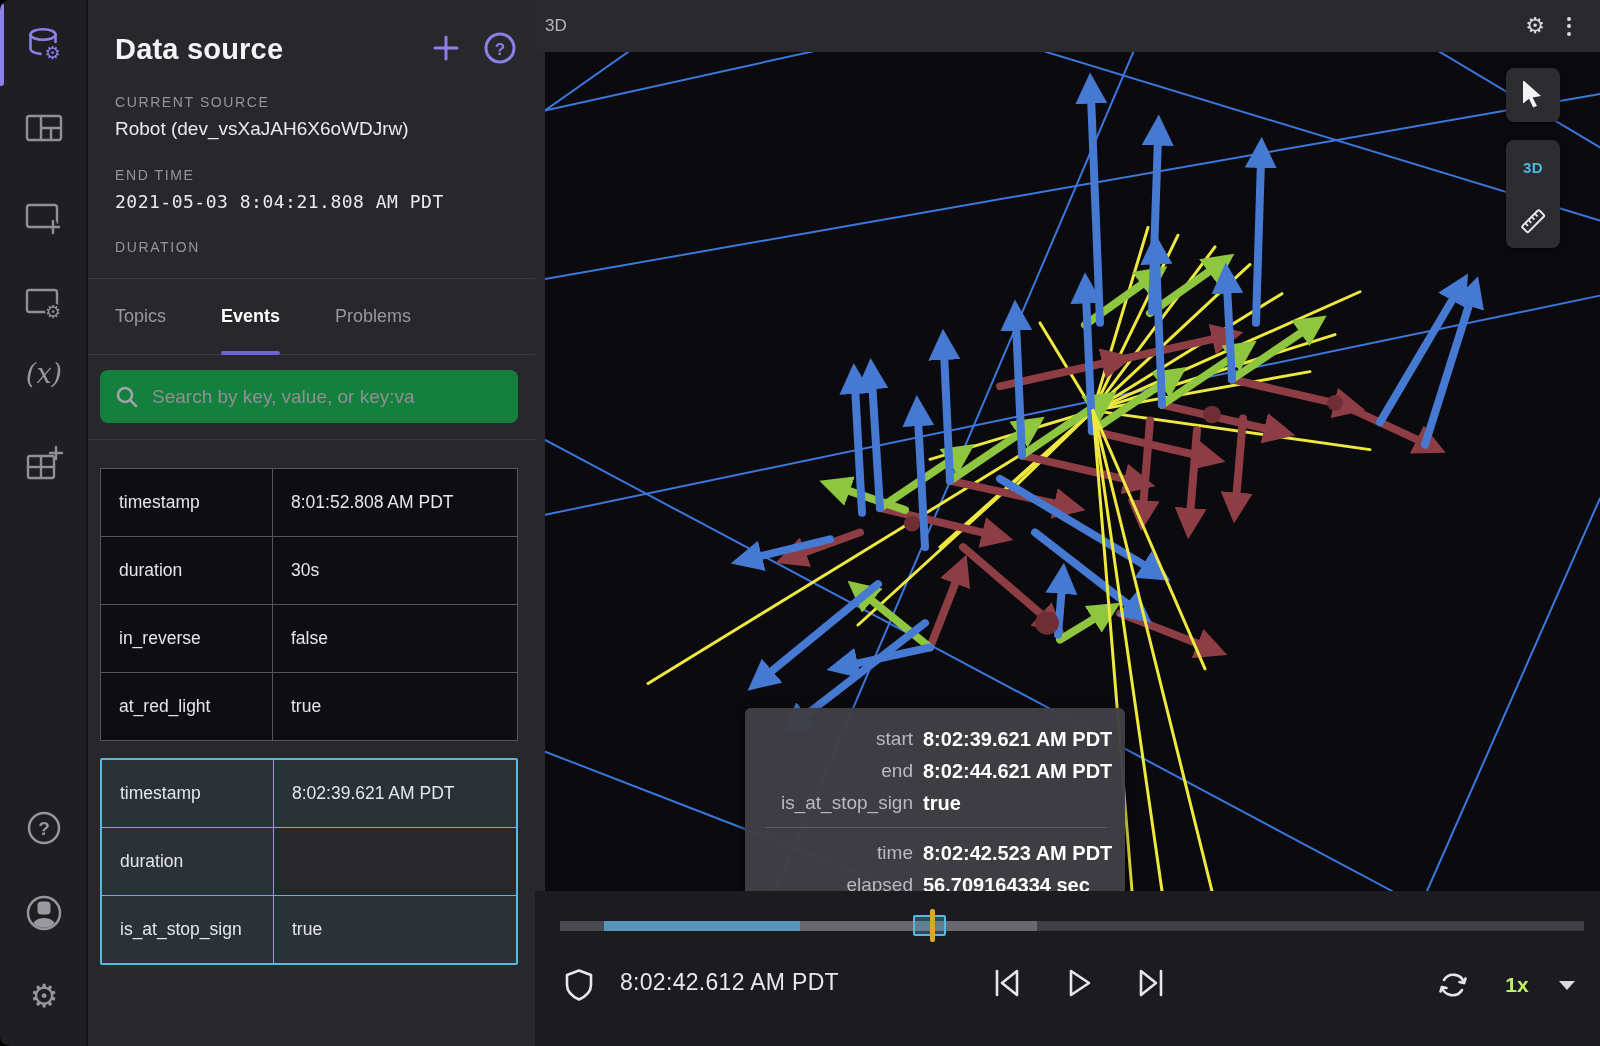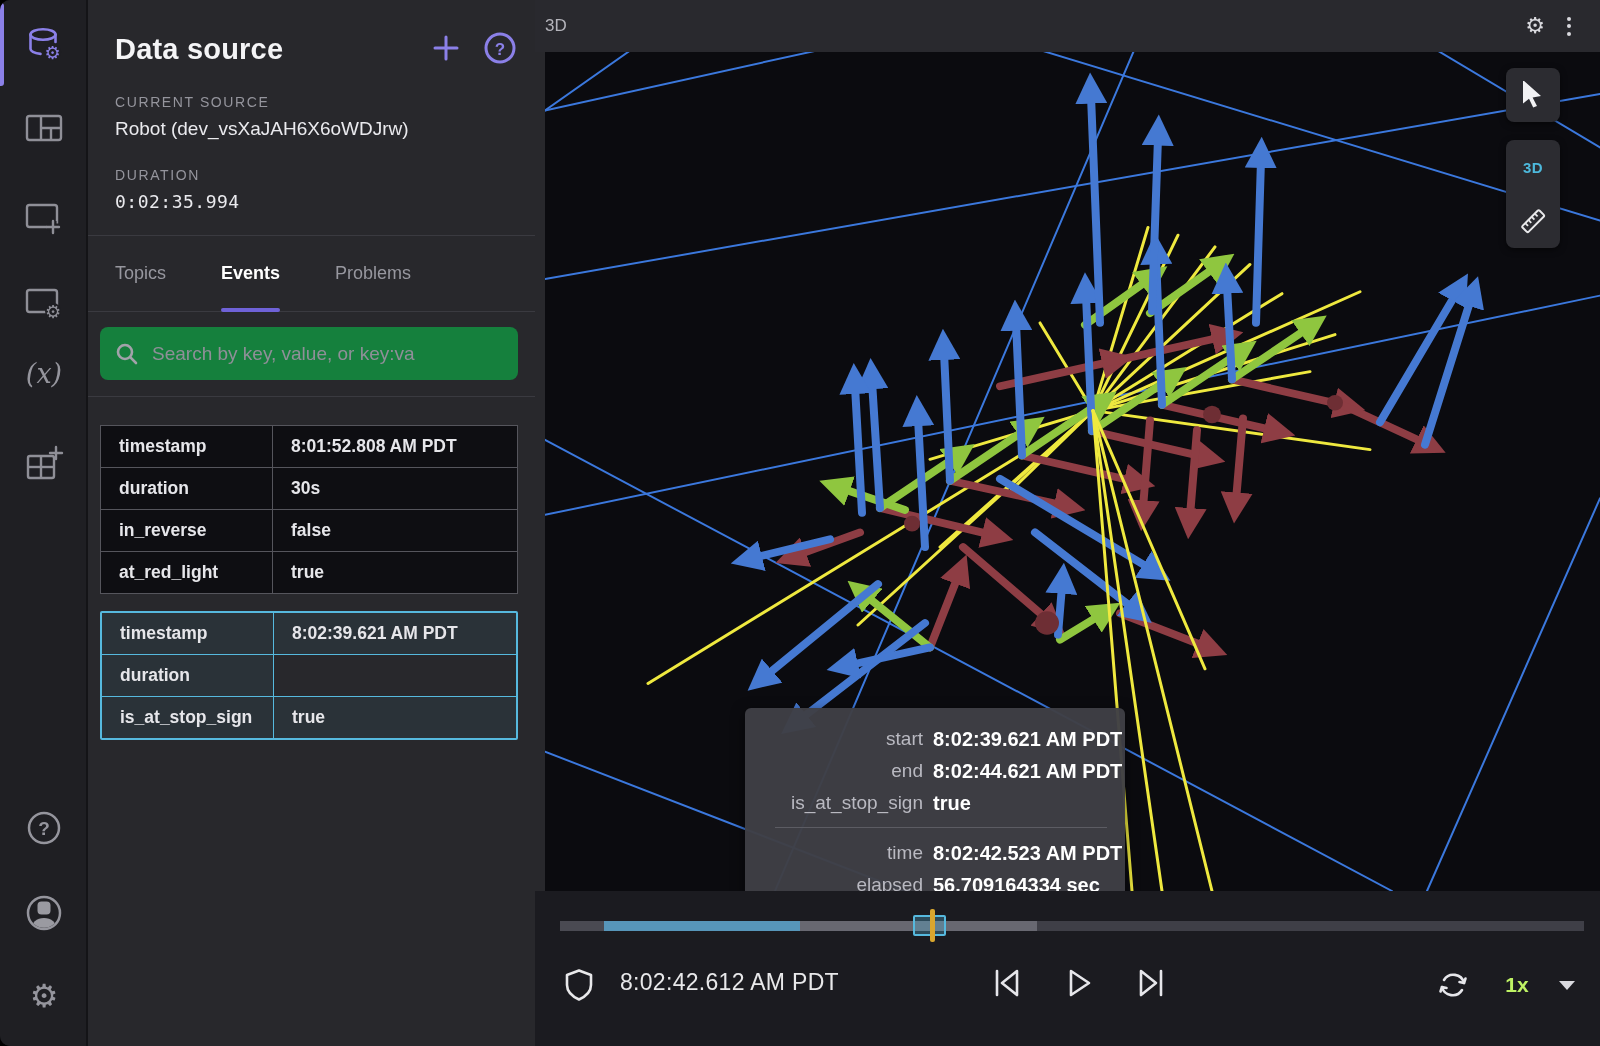--- a/index.html
+++ b/index.html
@@ -29,21 +29,21 @@
   .tab.active { color:#ffffff; font-weight:700; }
   .tab.active::after { content:""; position:absolute; left:0; right:0; bottom:-1px; height:4px; border-radius:3px; background:#6f62d8; }
   .search-row { padding:15px 17px 16px 12px; border-bottom:1px solid #3a3a40; }
   .search-box { display:flex; align-items:center; height:53px; background:#15803d; border-radius:8px; padding:16px 14px; }
   .search-box input { flex:1; background:transparent; border:none; outline:none; font-size:19px; color:#e8e8ec; font-family:"Liberation Sans", sans-serif; }
   .search-box input::placeholder { color:#8f8f98; }
   .events-list { padding:28px 17px 0 12px; }
   .ev-table { border:1px solid #55555c; margin-bottom:17px; }
   .ev-row { display:grid; grid-template-columns:172px 1fr; }
   .ev-row + .ev-row { border-top:1px solid #55555c; }
-  .ev-cell { background:#0e0e12; padding:10px 18px; font-size:17.5px; color:#e6e6ea;font-weight:bold; }
+  .ev-cell { background:#0e0e12; padding:23px 18px; font-size:17.5px; color:#e6e6ea; }
   .ev-cell.key { border-right:1px solid #55555c; }
   .ev-table.selected { border:2px solid #56b9de; border-radius:2px; }
   .ev-table.selected .ev-row + .ev-row { border-top:1px solid #56b9de; }
   .ev-table.selected .ev-cell { background:#2a3238; }
   .ev-table.selected .ev-cell.key { border-right:1px solid #56b9de; }
 
   
   .right { flex:1; display:flex; flex-direction:column; min-width:0; }
   .vp-header { height:52px; background:#29292e; display:flex; align-items:center; padding:0 14px 0 10px; flex:none; }
   .vp-title { font-size:17px; color:#b4b4bb; flex:1; }
@@ -53,21 +53,21 @@
   .dots i { width:4px; height:4px; border-radius:50%; background:#d9d9de; }
 
   .viewport { position:relative; flex:1; background:#0b0b0f; border-left:10px solid #28282c; overflow:hidden; }
   .scene { position:absolute; inset:0; width:100%; height:100%; }
 
   .tools { position:absolute; right:40px; top:16px; display:flex; flex-direction:column; gap:18px; }
   .tool-box { width:54px; background:#2c2c31; border-radius:8px; box-shadow:0 2px 6px rgba(0,0,0,.5); overflow:hidden; }
   .tool-cell { width:54px; height:54px; display:flex; align-items:center; justify-content:center; cursor:pointer; }
   .mode3d { font-size:15px; font-weight:700; color:#4db9dc; letter-spacing:.5px; }
 
-  .tooltip { position:absolute; left:200px; top:656px; width:380px; background:rgba(63,63,69,.97); border-radius:6px; padding:15px 18px 16px 30px; box-shadow:0 4px 14px rgba(0,0,0,.55); z-index:5; }
+  .tooltip { position:absolute; left:200px; top:656px; width:380px; background:rgba(63,63,69,.97); border-radius:6px; padding:15px 18px 16px 20px; box-shadow:0 4px 14px rgba(0,0,0,.55); z-index:5; }
   .tt-row { display:grid; grid-template-columns:148px 1fr; column-gap:10px; line-height:32px; }
   .tt-label { text-align:right; font-size:19px; color:#b9b9c1; white-space:nowrap; }
   .tt-value { font-size:20px; font-weight:700; color:#ffffff; white-space:nowrap; }
   .tt-div { height:1px; background:#5c5c63; margin:8px 0 9px 0; }
 
   
   .playbar { position:relative; height:155px; background:#1b1b20; flex:none; }
   .track { position:absolute; top:30px; height:10px; border-radius:2px; background:#3f3f47; }
   .seg { position:absolute; top:0; height:10px; }
   .ev-marker { position:absolute; top:-6px; height:21px; background:rgba(86,185,222,.30); border:2px solid #56b9de; border-radius:2px; }
@@ -193,23 +193,26 @@
           <text x="17" y="24" text-anchor="middle" font-size="17" font-weight="bold" fill="#8b80e8">?</text>
         </svg>
       </div>
     </div>
 
     <div class="meta">
       <div class="meta-block">
         <div class="meta-label">CURRENT SOURCE</div>
         <div class="meta-value">Robot (dev_vsXaJAH6X6oWDJrw)</div>
       </div>
+      <div class="meta-block">
+        <div class="meta-label">END TIME</div>
+        <div class="meta-value mono">2021-05-03 8:04:21.808 AM PDT</div>
+      </div>
       <div class="meta-block" style="margin-bottom:20px;">
         <div class="meta-label">DURATION</div>
-        <div class="meta-value mono">0:02:35.994</div>
       </div>
     </div>
 
     <div class="tabs">
       <div class="tab">Topics</div>
       <div class="tab active">Events</div>
       <div class="tab">Problems</div>
     </div>
 
     <div class="search-row">

